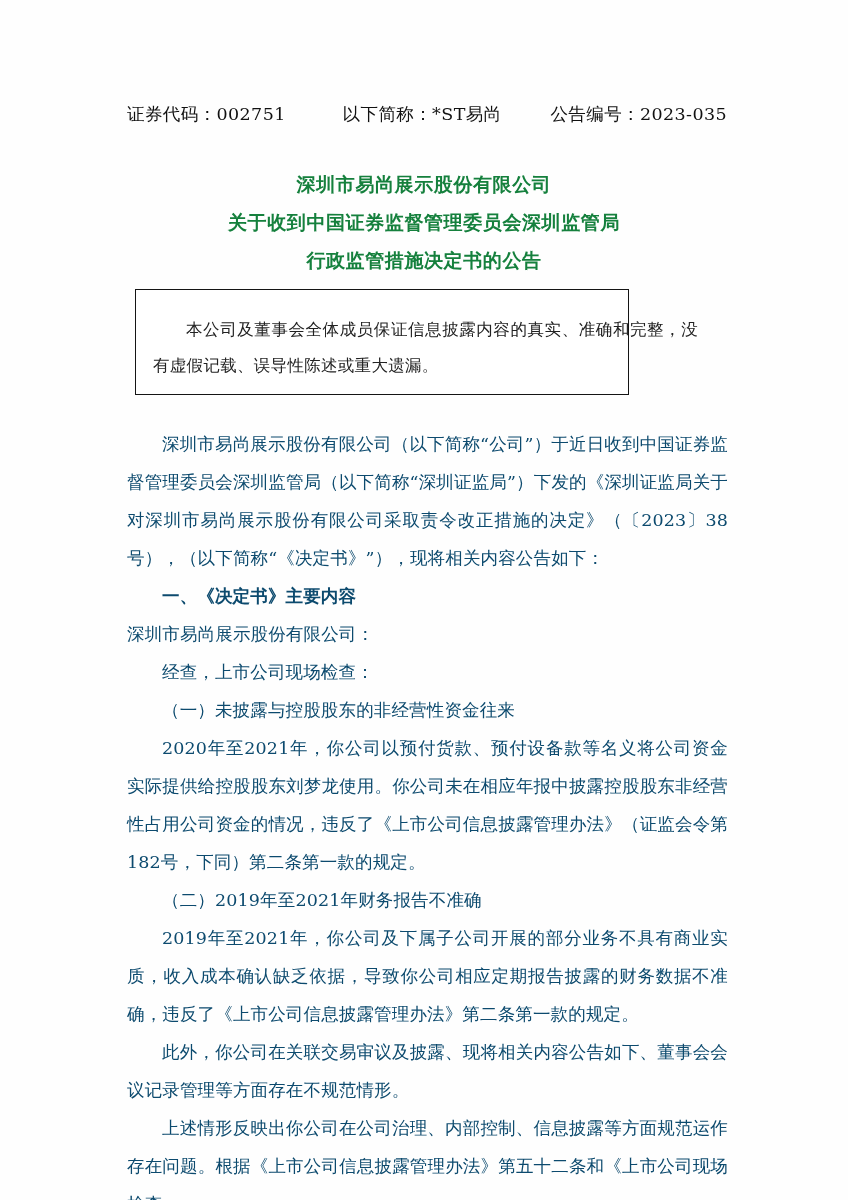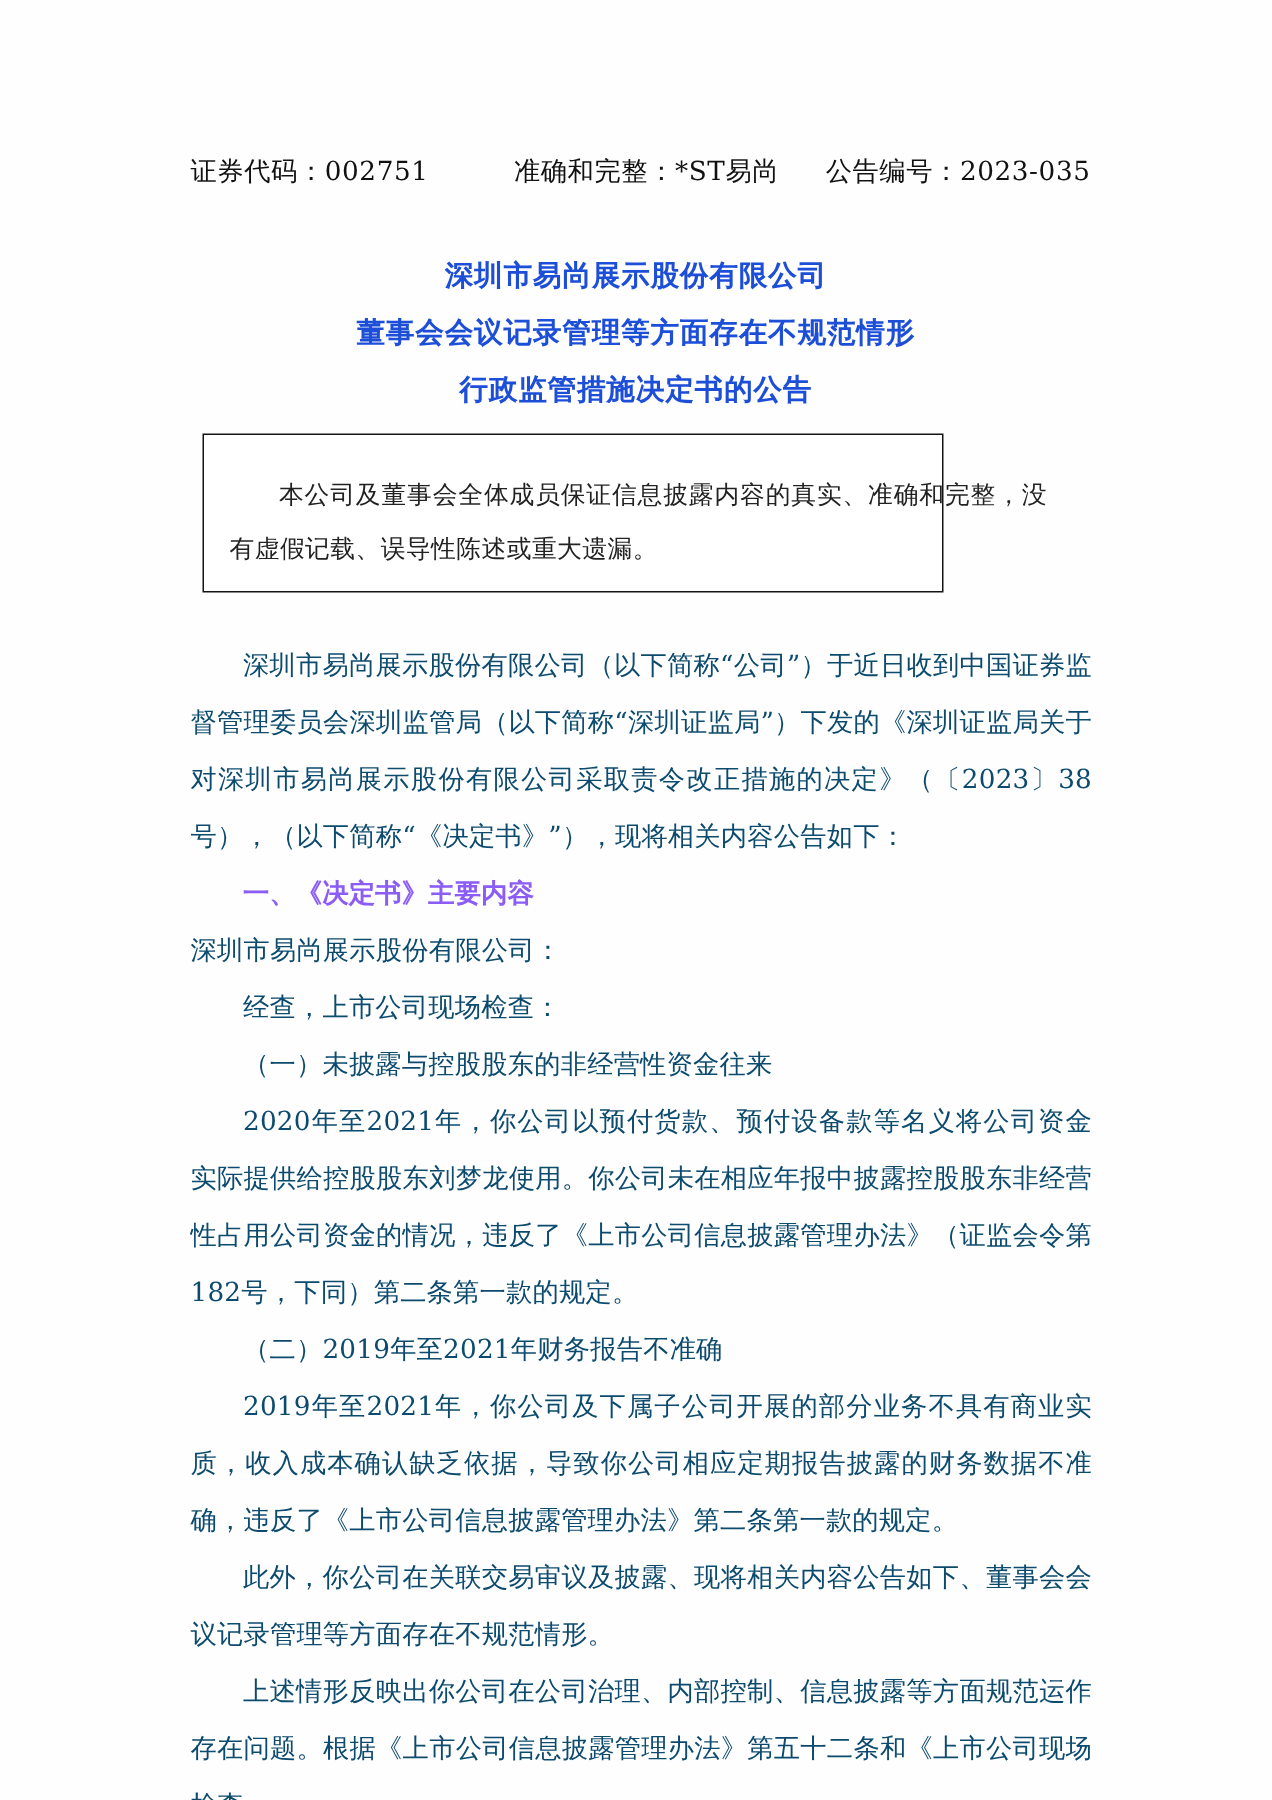--- a/index.html
+++ b/index.html
@@ -47,21 +47,21 @@
     left: 0;
     top: 165px;
     width: 848px;
     text-align: center;
   }
   .title-line {
     font-size: 19px;
     font-weight: bold;
     letter-spacing: 0.6px;
     line-height: 38px;
-    color: #1d4ed8;
+    color: #15803d;
   }
 
   
   .disclaimer-box {
     position: absolute;
     left: 135px;
     top: 289px;
     width: 494px;
     height: 106px;
     border: 1.4px solid #141414;
@@ -96,38 +96,38 @@
     text-align: justify;
     text-justify: inter-ideograph;
     text-indent: 2em;
     letter-spacing: 0.15px;
     color: #0c4a6e;
   }
   p.para.noindent { text-indent: 0; }
   p.para.heading {
     font-weight: bold;
     text-indent: 2em;
-    color: #8b5cf6;
+    color: #0c4a6e;
   }
   p.para.subheading { text-indent: 2em; }
 </style>
 </head>
 <body>
 
 <div class="page">
 
   <div class="meta-row">
     <span class="meta-item code">证券代码：002751</span>
-    <span class="meta-item abbr">准确和完整：*ST易尚</span>
+    <span class="meta-item abbr">以下简称：*ST易尚</span>
     <span class="meta-item notice">公告编号：2023-035</span>
   </div>
 
   <div class="title-block">
     <div class="title-line">深圳市易尚展示股份有限公司</div>
-    <div class="title-line">董事会会议记录管理等方面存在不规范情形</div>
+    <div class="title-line">关于收到中国证券监督管理委员会深圳监管局</div>
     <div class="title-line">行政监管措施决定书的公告</div>
   </div>
 
   <div class="disclaimer-box">
     <div class="disclaimer-text">本公司及董事会全体成员保证信息披露内容的真实、准确和完整，没有虚假记载、误导性陈述或重大遗漏。</div>
   </div>
 
   <div class="body-area">
     <p class="para">深圳市易尚展示股份有限公司（以下简称“公司”）于近日收到中国证券监督管理委员会深圳监管局（以下简称“深圳证监局”）下发的《深圳证监局关于对深圳市易尚展示股份有限公司采取责令改正措施的决定》（〔2023〕38号），（以下简称“《决定书》”），现将相关内容公告如下：</p>
 

